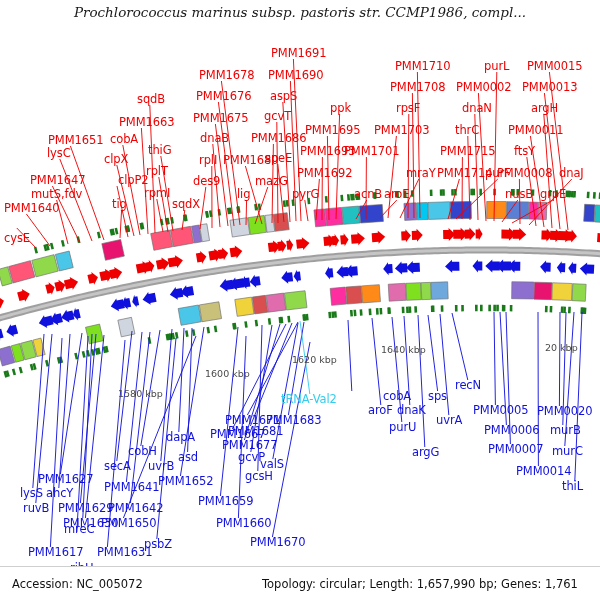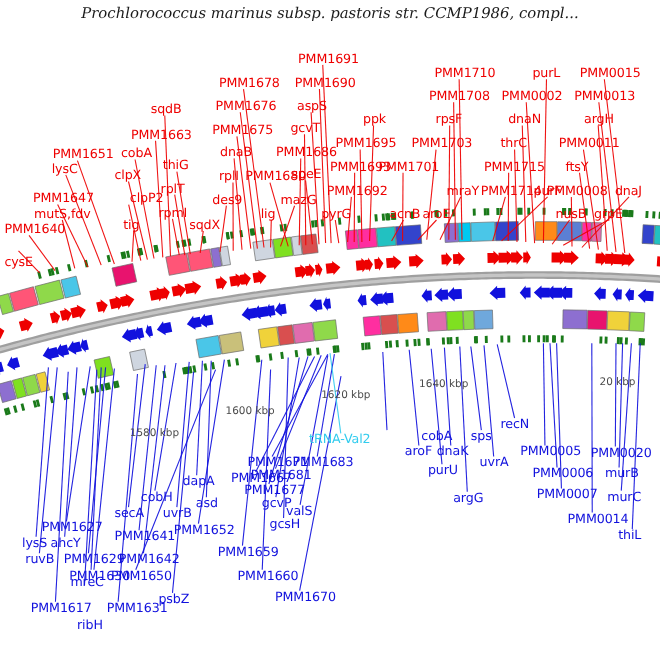--- a/index.html
+++ b/index.html
@@ -1072,14 +1072,18 @@
       </div>
     <div id="tick-layer">
         <div class="tick-lbl" style="left: 118px; top: 366px;">1580 kbp</div>
         <div class="tick-lbl" style="left: 205px; top: 346px;">1600 kbp</div>
         <div class="tick-lbl" style="left: 292px; top: 332px;">1620 kbp</div>
         <div class="tick-lbl" style="left: 381px; top: 322px;">1640 kbp</div>
         <div class="tick-lbl" style="left: 545px; top: 320px;">20 kbp</div>
       </div>
   </div>
 
+  <div id="statusbar">
+    <span class="sb" id="sb-acc">Accession: NC_005072</span>
+    <span class="sb" id="sb-info">Topology: circular; Length: 1,657,990 bp; Genes: 1,761</span>
+  </div>
 
 </div>
 
 </body></html>

